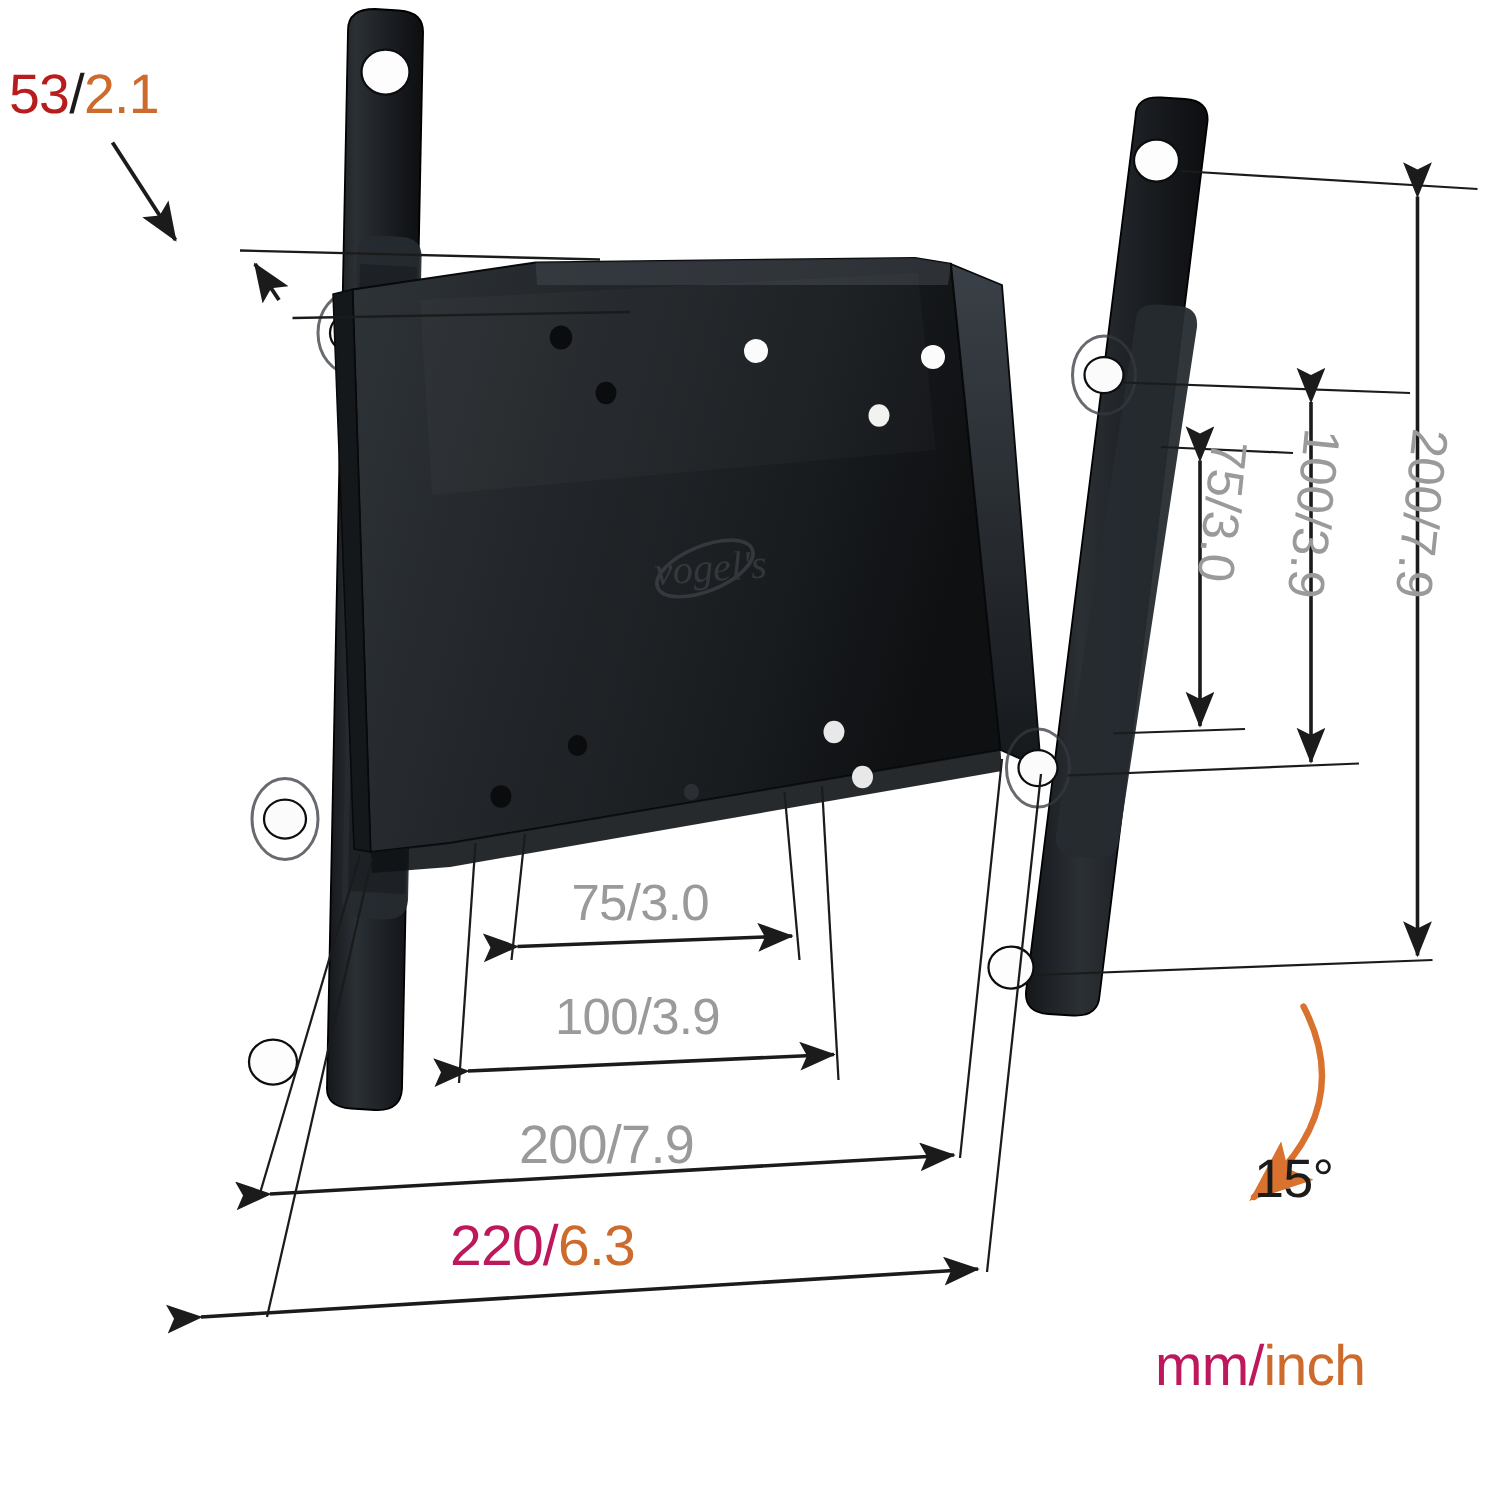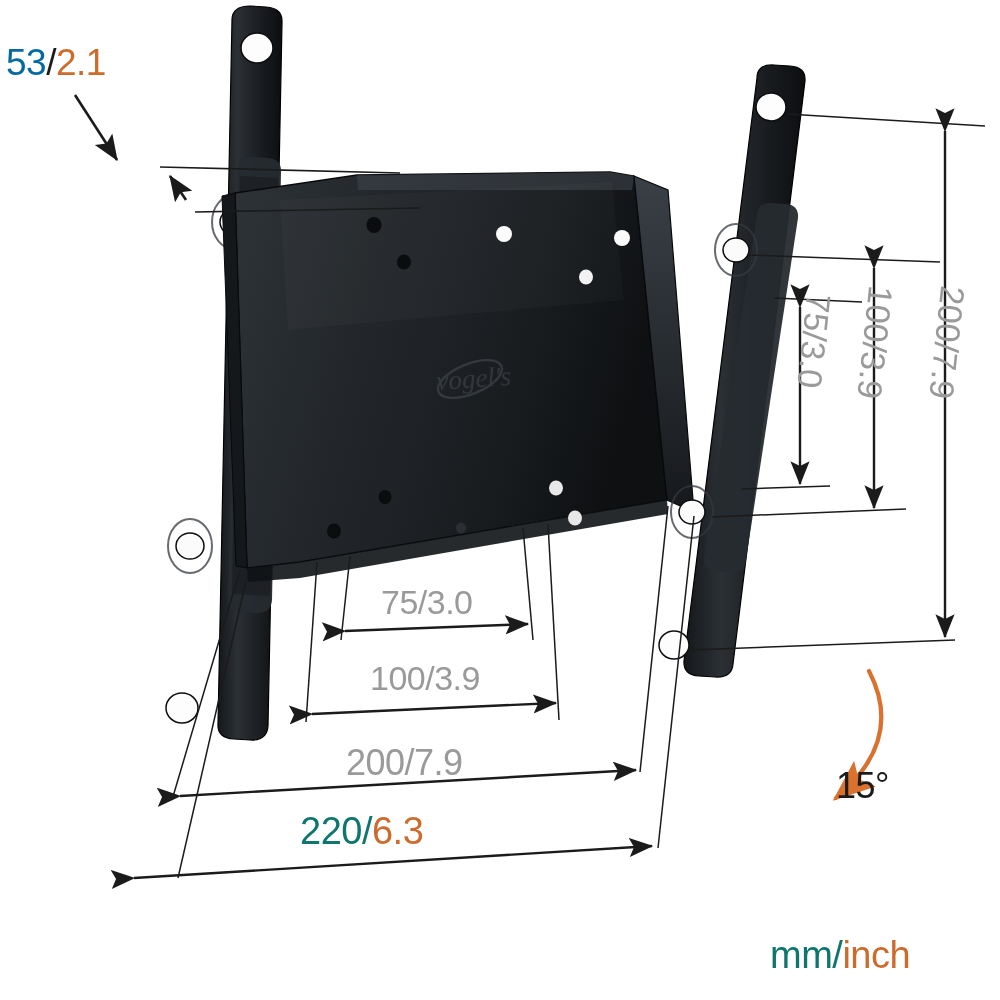--- a/index.html
+++ b/index.html
@@ -20,30 +20,30 @@
     left: 0; top: 0;
     width: 1000px;
     height: 1000px;
   }
   .lbl {
     position: absolute;
     white-space: nowrap;
     font-family: "Liberation Sans", sans-serif;
     letter-spacing: -0.5px;
   }
-  .lbl-black { color: #0f766e; }
+  .lbl-black { color: #be185d; }
   .lbl-gray  { color: #9a9a9a; }
   .lbl-orange{ color: #cd6b2c; }
 
   
   #lbl-53 {
     left: 6px; top: 42px;
     font-size: 37px;
   }
-  #lbl-53 .u1 { color: #0369a1; }
+  #lbl-53 .u1 { color: #b91c1c; }
   #lbl-53 .u2 { color: #1b1b1b; }
   #lbl-53 .u3 { color: #cd6b2c; }
 
   
   .vlbl {
     position: absolute;
     transform-origin: 0 0;
     font-size: 34px;
     color: #9a9a9a;
     white-space: nowrap;
@@ -60,21 +60,21 @@
 
   
   #lbl-angle {
     left: 836px; top: 765px;
     font-size: 36px;
     color: #1b1b1b;
   }
 
   
   #legend-units {
-    left: 770px; top: 934px;
+    left: 770px; top: 890px;
     font-size: 38px;
   }
   #legend-vesa {
     left: 508px; top: 932px;
     font-size: 38px;
     color: #9a9a9a;
   }
 </style>
 </head>
 <body>

